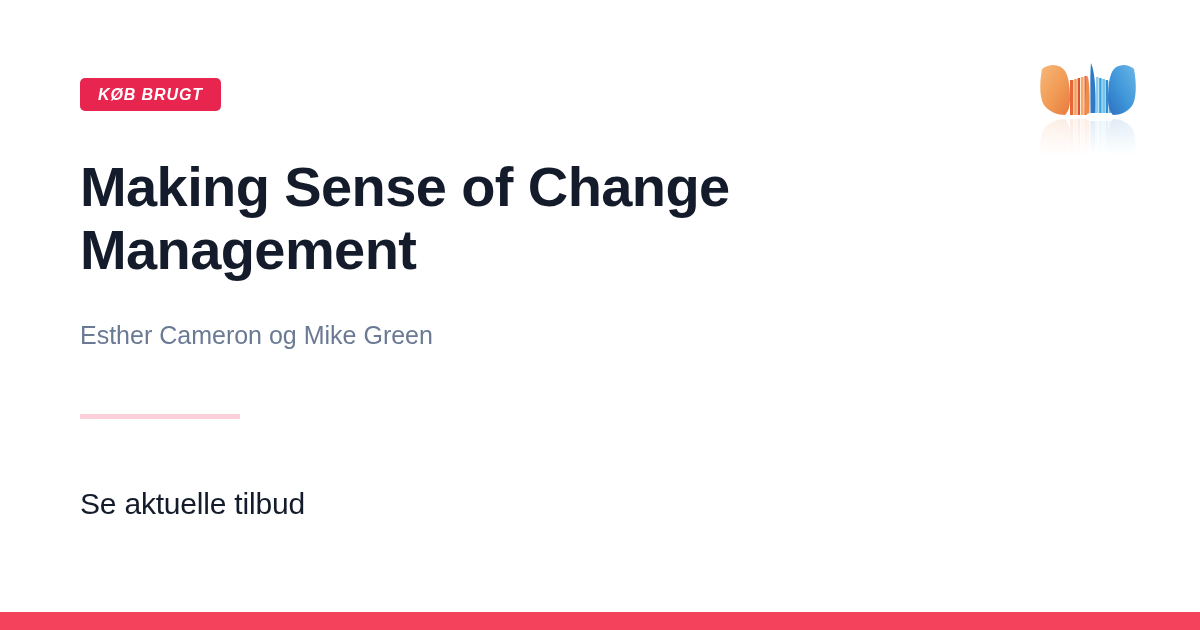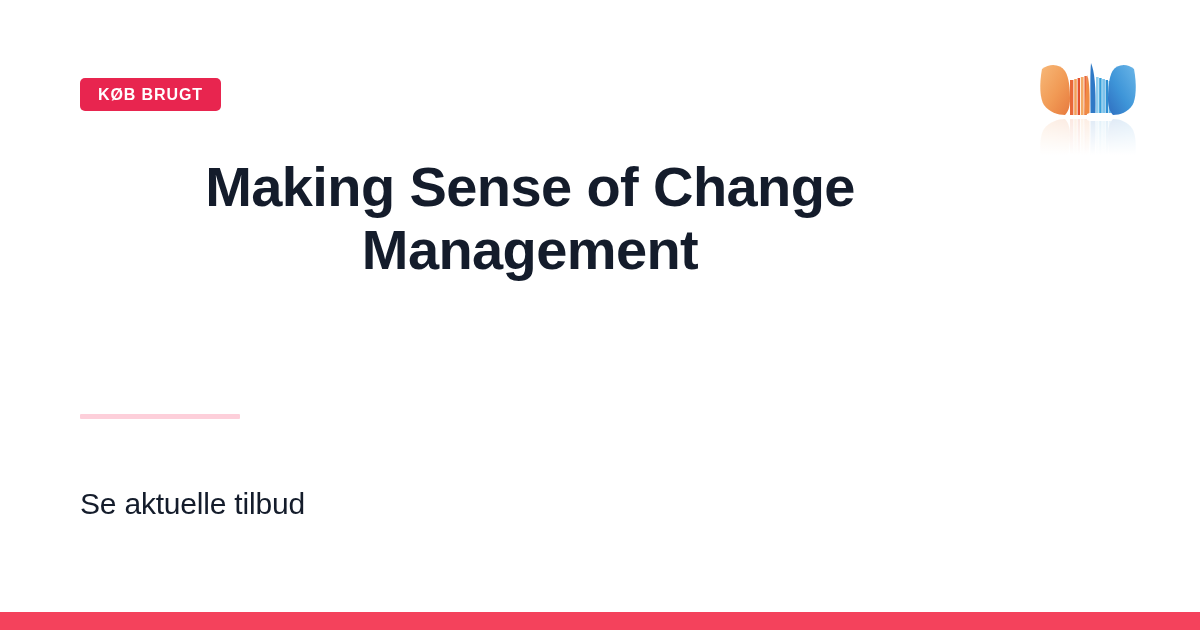--- a/index.html
+++ b/index.html
@@ -33,20 +33,21 @@
     align-items: center;
     justify-content: center;
     background: #e8254f;
     border-radius: 5px;
     color: #ffffff;
     font-size: 16px;
     font-weight: bold;
     letter-spacing: 0.9px;
     line-height: 1;
     white-space: nowrap;
+    font-style: italic;
   }
 
   
   .logo {
     position: absolute;
     left: 1036px;
     top: 55px;
     width: 104px;
     height: 100px;
   }
@@ -56,21 +57,20 @@
   .title {
     position: absolute;
     left: 80px;
     top: 155px;
     width: 900px;
     color: #141c2b;
     font-size: 56px;
     font-weight: bold;
     line-height: 1.13;
     letter-spacing: -0.6px;
-    text-align: center;
   }
 
   
   .author {
     position: absolute;
     left: 80px;
     top: 320px;
     width: 900px;
     color: #6b7a94;
     font-size: 25px;
@@ -169,20 +169,21 @@
 
       <g transform="translate(0,124) scale(1,-1)" opacity="0.34" clip-path="url(#clipMark)">
         <use href="#mark"></use>
       </g>
       <rect x="0" y="62" width="104" height="38" fill="url(#gFade)"></rect>
     </svg>
   </div>
 
   <h1 class="title">Making Sense of Change Management</h1>
 
+  <div class="author">Esther Cameron og Mike Green</div>
 
   <div class="divider"></div>
 
   <div class="cta">Se aktuelle tilbud</div>
 
   <div class="bottom-bar"></div>
 
 </div>
 
 </body></html>

